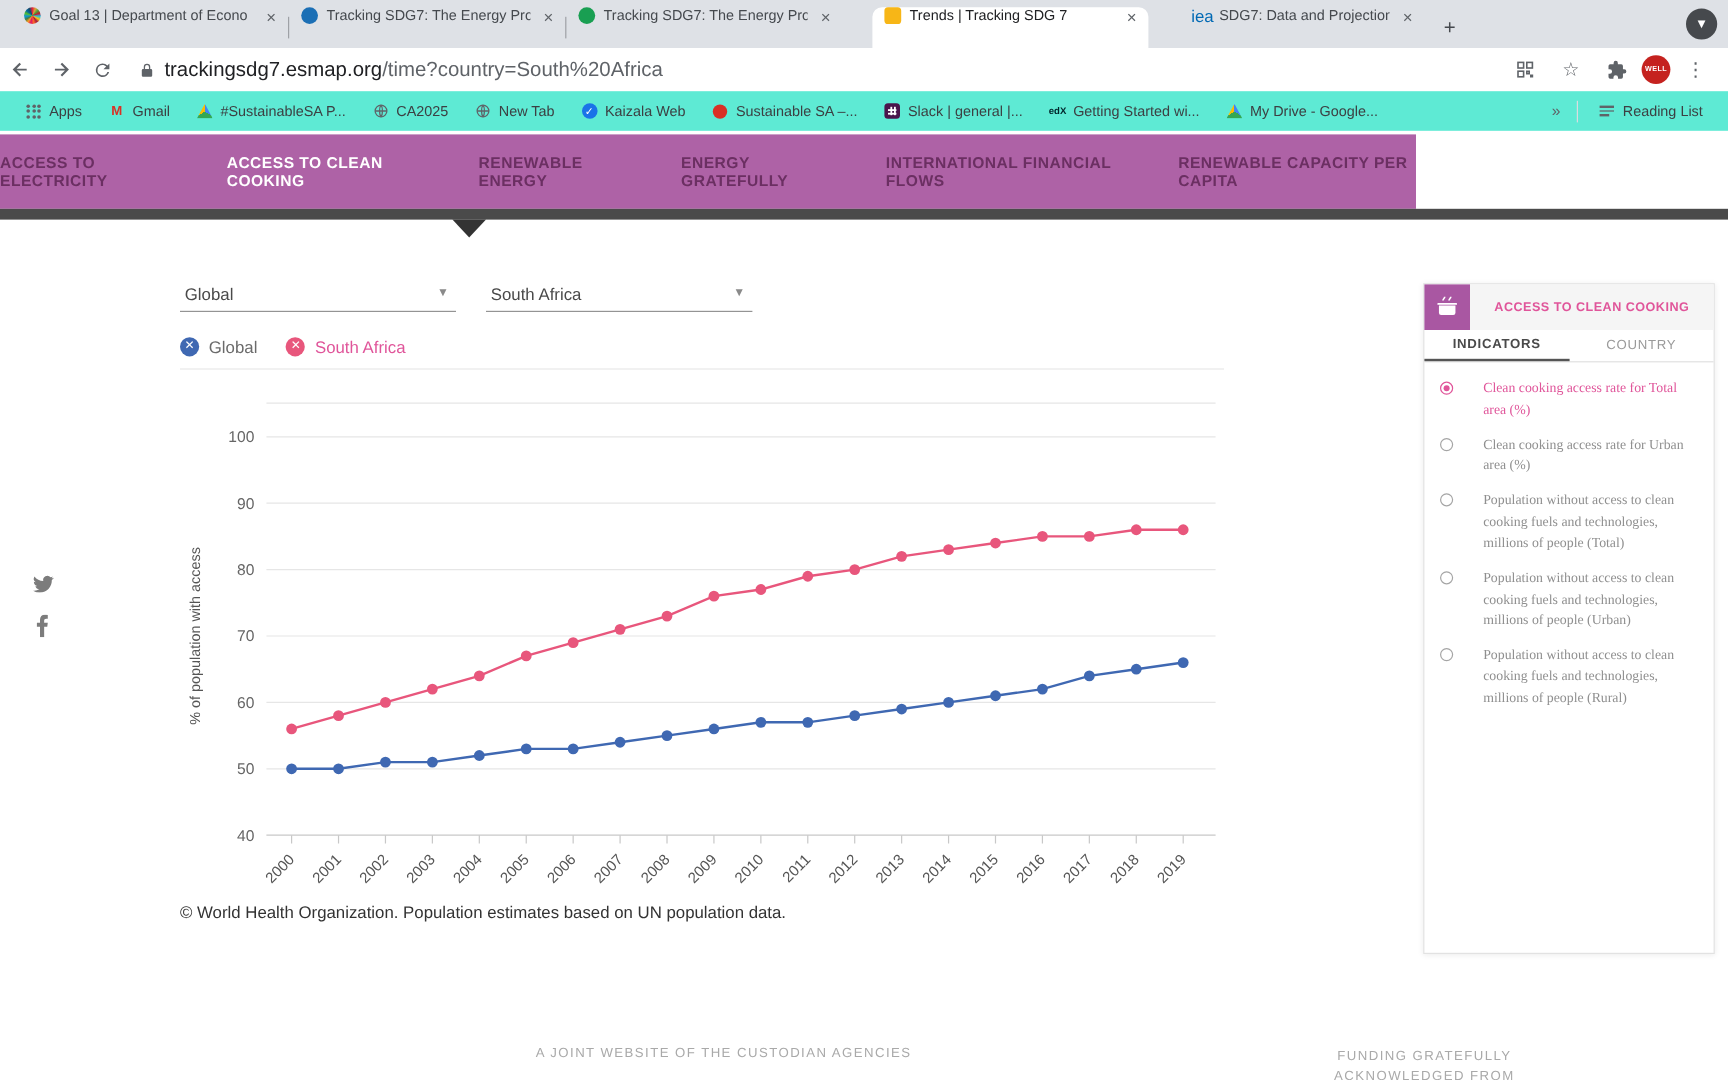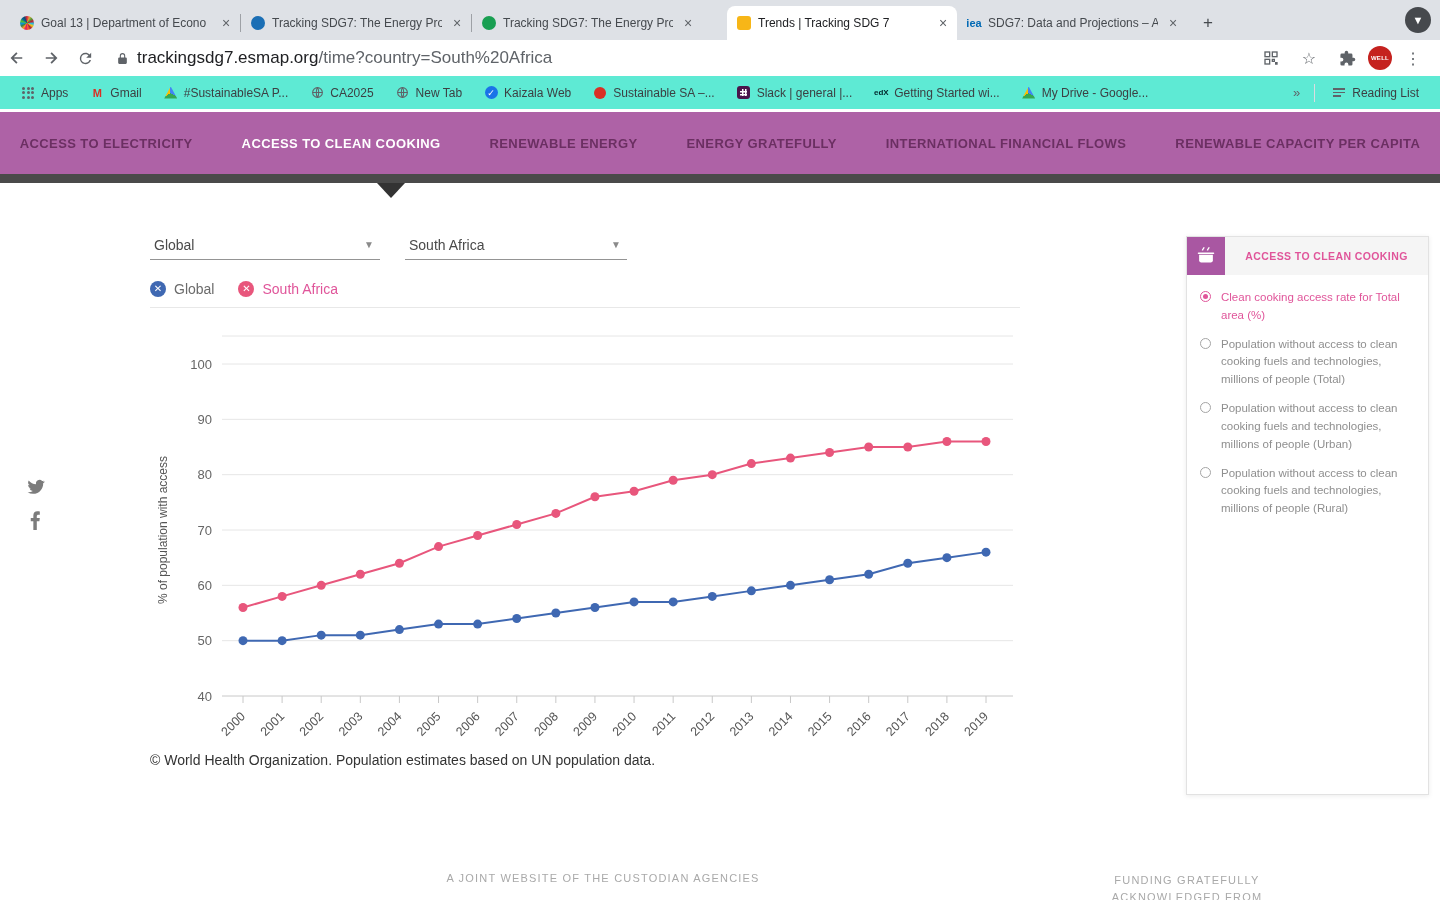--- a/index.html
+++ b/index.html
@@ -1,33 +1,33 @@
 <!DOCTYPE html>
 <html><head>
 <meta charset="utf-8">
 <style>
   * { box-sizing: border-box; margin: 0; padding: 0; }
   html,body { width:1440px; height:900px; }
   body { font-family:"Liberation Sans", sans-serif; background:#fff; position:relative; overflow:hidden; }
 
   
   .tabstrip { position:absolute; top:0; left:0; width:1440px; height:40px; background:#dee1e6; display:flex; align-items:flex-end; padding-left:10px; }
-  .tab { width:230px; height:34px; display:flex; align-items:center; gap:7px; padding:0 6px 0 10px; font-size:12px; color:#45494e; cursor:default; }
+  .tab { width:230px; height:34px; display:flex; gap:7px; padding:0 6px 0 10px; font-size:12px; color:#45494e; cursor:default; }
   .tab .title { flex:1; white-space:nowrap; overflow:hidden; }
   .tab .close { color:#5f6368; font-size:14px; width:16px; text-align:center; line-height:16px; }
   .tab.active { background:#fff; border-radius:8px 8px 0 0; color:#202124;margin-left:25px; }
   .tab-sep { width:1px; height:18px; background:#9ea1a6; margin-bottom:8px; }
   .newtab { width:26px; height:26px; margin:0 0 4px 8px; font-size:17px; color:#45494e; display:flex; align-items:center; justify-content:center; border-radius:50%; }
   .strip-chevron { position:absolute; right:9px; top:7px; width:26px; height:26px; border-radius:50%; background:#46494d; color:#fff; display:flex; align-items:center; justify-content:center; font-size:11px; }
   .fav { width:14px; height:14px; flex:0 0 auto; display:flex; align-items:center; justify-content:center; }
   .fav-sdg { border-radius:50%; background:conic-gradient(#e5243b,#dda63a,#4c9f38,#c5192d,#26bde2,#fcc30b,#a21942,#fd6925,#dd1367,#fd9d24,#3f7e44,#0a97d9,#56c02b,#00689d,#19486a,#e5243b); }
   .fav-blue { border-radius:50%; background:#1b6fb5; }
   .fav-green { border-radius:50%; background:#199f52; }
   .fav-yellow { border-radius:3px; background:#f7b617; }
-  .fav-iea { font-size:11px; font-weight:bold; color:#0069b4; }
+  .fav-iea { font-size:14px; font-weight:normal; color:#0069b4;margin-left:28px; }
 
   .urlrow { position:absolute; top:40px; left:0; width:1440px; height:36px; background:#fff; display:flex; align-items:center; }
   .icon-btn { width:28px; height:28px; display:flex; align-items:center; justify-content:center; margin:0 3px; color:#5f6368; }
   .urltext { display:flex; align-items:center; gap:8px; margin-left:14px; flex:1; font-size:17px; }
   .urltext .domain { color:#202124; }
   .urltext .path { color:#5f6368; }
   .right-icons { display:flex; align-items:center; margin-right:10px; gap:4px; }
   .avatar { width:24px; height:24px; border-radius:50%; background:#c5221f; color:#fff; font-size:6px; font-weight:bold; display:flex; align-items:center; justify-content:center; letter-spacing:.3px; }
   .glyph { font-size:16px; color:#5f6368; }
 
@@ -47,21 +47,21 @@
     linear-gradient(#fff,#fff) 33% 0/1.5px 100% no-repeat,
     linear-gradient(#fff,#fff) 85% 0/1.5px 100% no-repeat; }
   .edx-t { font-size:8px; font-weight:bold; color:#00262b; }
   .bm-more { margin:0 8px; color:#5f6368; font-size:13px; }
   .bm-div { width:1px; height:18px; background:#dadce0; margin:0 6px; }
   .rl-icon { display:flex; flex-direction:column; gap:2px; }
   .rl-icon i { width:12px; height:1.5px; background:#5f6368; }
   .rl-icon i:last-child { width:8px; }
 
   
-  .mainnav { position:absolute; top:112px; left:0; width:1440px; height:62px; background:#ae62a6; display:flex; align-items:center; justify-content:center; gap:49px; }
+  .mainnav { position:absolute; top:112px; left:0; width:1180px; height:62px; background:#ae62a6; display:flex; align-items:center; justify-content:center; gap:49px; }
   .mainnav .item { font-size:13px; font-weight:600; letter-spacing:.4px; color:#6b2f62; cursor:pointer; }
   .mainnav .item.active { color:#ffffff; }
   .darkbar { position:absolute; top:174px; left:0; width:1440px; height:9px; background:#4a4a4a; }
   .nav-pointer { position:absolute; top:183px; left:377px; width:0; height:0; border-left:14px solid transparent; border-right:14px solid transparent; border-top:15px solid #333333; }
 
   
   .select { position:absolute; top:230px; height:30px; border-bottom:1px solid #949494; font-size:14px; color:#4a4a4a; display:flex; align-items:center; justify-content:space-between; padding:0 6px 0 4px; cursor:pointer; }
   #select-region { left:150px; width:230px; }
   #select-country { left:405px; width:222px; }
   .caret { color:#8a8a8a; font-size:10px; }
@@ -82,21 +82,21 @@
 
   
   .panel { position:absolute; left:1186px; top:236px; width:243px; height:559px; background:#fff; border:1px solid #e2e2e2; box-shadow:0 1px 5px rgba(0,0,0,.08); }
   .panel-header { height:38px; background:#f5f5f5; display:flex; align-items:center; }
   .panel-pot { width:38px; height:38px; background:#a957a2; display:flex; align-items:center; justify-content:center; flex:0 0 auto; }
   .panel-title { flex:1; text-align:center; font-size:10.5px; font-weight:bold; color:#e0559a; letter-spacing:.4px; padding:0 6px; }
   .panel-tabs { display:flex; height:27px; border-bottom:1px solid #e0e0e0; font-size:11px; letter-spacing:.6px; }
   .ptab { flex:1; display:flex; align-items:center; justify-content:center; color:#9a9a9a; cursor:pointer; }
   .ptab.active { color:#4a4a4a; font-weight:bold; border-bottom:2px solid #555; }
   .options { padding:14px 10px 0 13px; }
-  .option { display:flex; gap:10px; margin-bottom:11px; font-size:11.5px; line-height:1.55; color:#8f8f8f; cursor:pointer; }
+  .option { display:flex; gap:25px; margin-bottom:11px; font-size:11.5px; line-height:1.55; color:#8f8f8f; cursor:pointer;font-family:Liberation Serif, serif; }
   .radio { flex:0 0 auto; width:11px; height:11px; border:1px solid #a5a5a5; border-radius:50%; margin-top:2px; position:relative; }
   .option.selected { color:#e0559a; }
   .option.selected .radio { border-color:#e0559a; }
   .option.selected .radio::after { content:''; position:absolute; inset:2px; border-radius:50%; background:#e0559a; }
 
   
   .footer-center { position:absolute; top:872px; left:0; width:1206px; text-align:center; font-size:11px; letter-spacing:1.2px; color:#a9a9a9; }
   .footer-right { position:absolute; top:872px; left:1083px; width:208px; text-align:center; font-size:11px; letter-spacing:1.2px; color:#a9a9a9; line-height:1.55; }
 </style>
 </head>
@@ -415,24 +415,32 @@
   <div class="panel-header">
     <span class="panel-pot">
       <svg width="22" height="22" viewBox="0 0 24 24" fill="#fff">
           <path d="M4.5 10.5h15V17a2 2 0 0 1-2 2h-11a2 2 0 0 1-2-2v-6.5z"></path>
           <rect x="3" y="8.2" width="18" height="1.6" rx=".8"></rect>
           <path d="M9 2.5c0 1.4-1.6 1.8-1.6 3.4h1.5c0-1.1 1.6-1.7 1.6-3.4H9zm5.5 0c0 1.4-1.6 1.8-1.6 3.4h1.5c0-1.1 1.6-1.7 1.6-3.4h-1.5z"></path>
         </svg>
     </span>
     <span class="panel-title">ACCESS TO CLEAN COOKING</span>
   </div>
+  <div class="panel-tabs">
+    <span class="ptab active">INDICATORS</span>
+    <span class="ptab">COUNTRY</span>
+  </div>
   <div class="options">
     <div class="option selected">
       <span class="radio"></span>
       <span>Clean cooking access rate for Total area (%)</span>
+    </div>
+    <div class="option">
+      <span class="radio"></span>
+      <span>Clean cooking access rate for Urban area (%)</span>
     </div>
     <div class="option">
       <span class="radio"></span>
       <span>Population without access to clean cooking fuels and technologies, millions of people (Total)</span>
     </div>
     <div class="option">
       <span class="radio"></span>
       <span>Population without access to clean cooking fuels and technologies, millions of people (Urban)</span>
     </div>
     <div class="option">

